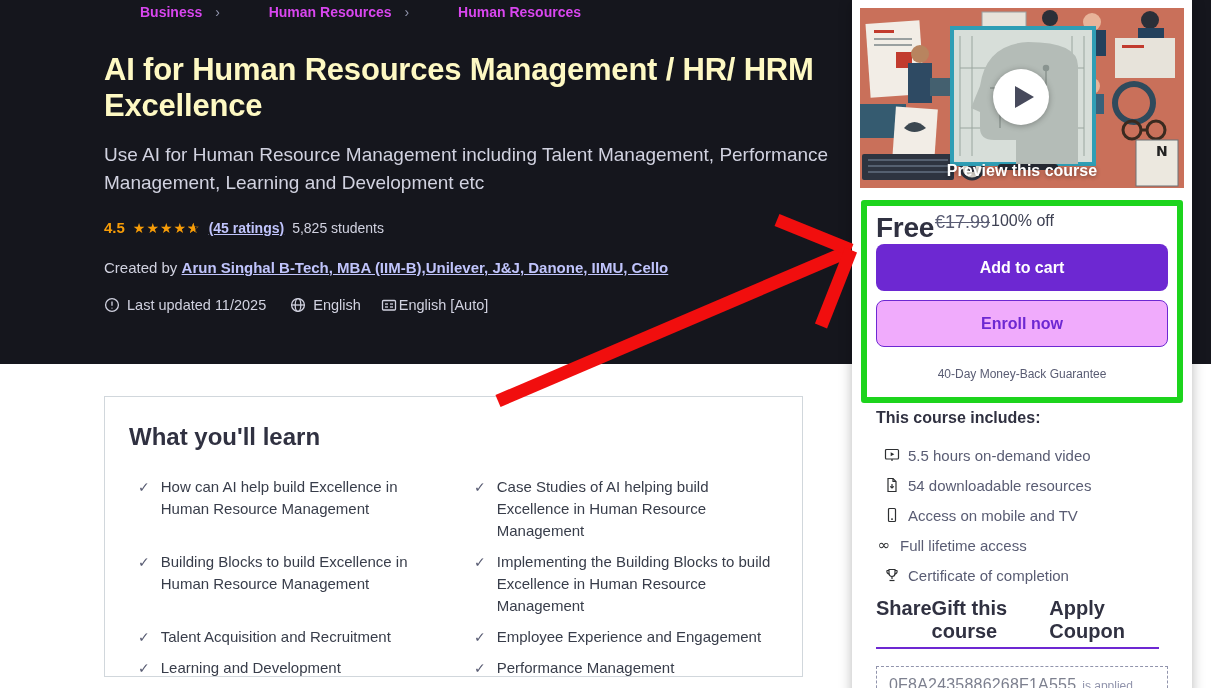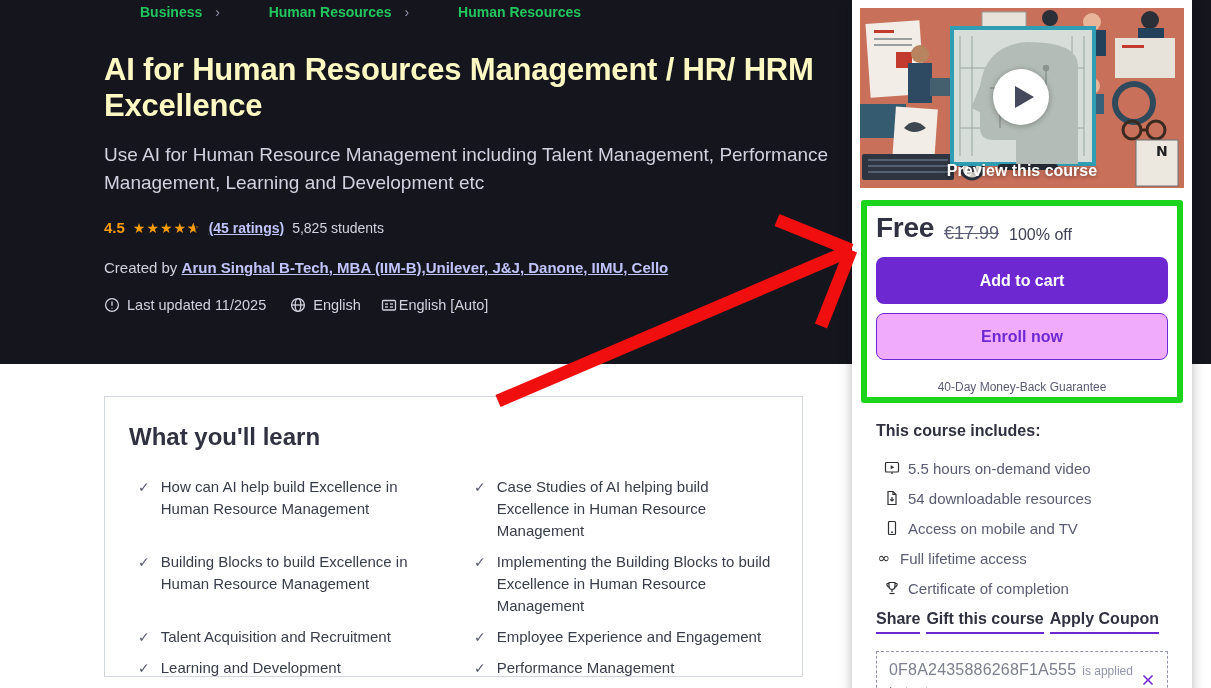--- a/index.html
+++ b/index.html
@@ -4,21 +4,21 @@
 <style>
   * { margin:0; padding:0; box-sizing:border-box; }
   html,body { width:1211px; height:688px; overflow:hidden; background:#fff;
     font-family:"Liberation Sans", sans-serif; }
   .stage { position:relative; width:1211px; height:688px; }
 
   
   .hero { position:absolute; left:0; top:0; width:1211px; height:364px; background:#15161d; }
   .hero-inner { position:absolute; left:104px; top:0; width:745px; }
   .breadcrumb { position:absolute; top:4px; left:0; font-size:14px; font-weight:700; color:#c0c4fc; }
-  .breadcrumb a { color:#22c55e; text-decoration:none; cursor:pointer;padding-left:36px; }
+  .breadcrumb a { color:#d946ef; text-decoration:none; cursor:pointer;padding-left:36px; }
   .breadcrumb .sep { color:#9194ac; font-weight:400; margin:0 9px; font-size:14px; }
   .course-title { position:absolute; top:52px; left:0; width:710px; font-size:31px; line-height:36px;
     font-weight:700; color:#fef9c3; letter-spacing:-0.2px; }
   .course-subtitle { position:absolute; top:141px; left:0; width:740px; font-size:19px;
     line-height:28px; color:#d1d2e0; }
   .rating-row { position:absolute; top:219px; left:0; display:flex; align-items:center; gap:8px;
     font-size:14px; color:#d1d2e0; }
   .rating-value { color:#f69c08; font-weight:700; font-size:15px; }
   .stars { color:#f69c08; font-size:14px; letter-spacing:1px; font-family:"DejaVu Sans", sans-serif; line-height:1; }
   .star-half { position:relative; display:inline-block; font-family:"DejaVu Sans", sans-serif; }
@@ -48,38 +48,38 @@
     box-shadow:0 2px 12px rgba(0,0,0,.28); z-index:5; }
   .thumb { position:absolute; left:8px; top:8px; width:324px; height:180px; overflow:hidden; cursor:pointer; }
   .thumb svg.illus { position:absolute; left:0; top:0; }
   .play-btn { position:absolute; left:133px; top:61px; width:56px; height:56px; border-radius:50%;
     background:#fff; box-shadow:0 1px 6px rgba(0,0,0,.3); }
   .play-tri { position:absolute; left:22px; top:17px; width:0; height:0;
     border-left:19px solid #474a5c; border-top:11px solid transparent; border-bottom:11px solid transparent; }
   .preview-label { position:absolute; left:0; right:0; bottom:8px; text-align:center; color:#fff;
     font-size:16px; font-weight:700; text-shadow:0 1px 4px rgba(0,0,0,.45); }
   .card-content { position:absolute; left:0; top:188px; width:340px; padding:24px 24px 0; }
-  .price-row { display:flex; align-items:flex-end; gap:10px; margin-bottom:13px; }
+  .price-row { display:flex; align-items:flex-start; gap:1px; }
   .price-current { font-size:28px; font-weight:700; color:#303141; letter-spacing:-0.3px; }
   .price-original { font-size:18px; color:#595c73; text-decoration:line-through; }
   .price-discount { font-size:16px; color:#3e4153; }
   .btn { display:flex; align-items:center; justify-content:center; width:292px; height:47px;
     border-radius:8px; font-size:16px; font-weight:700; cursor:pointer; }
   .btn-primary { background:#6d28d2; color:#fff; border:none; margin-bottom:9px; }
   .btn-outline { background:#f0abfc; color:#6d28d2; border:1px solid #6d28d2; }
   .guarantee { margin-top:20px; text-align:center; font-size:12px; color:#595c73; }
   .includes-title { margin-top:28px; font-size:16px; font-weight:700; color:#303141; }
   .includes-list { margin-top:13px; }
   .inc-row { display:flex; align-items:center; height:30px; }
   .inc-icon { display:inline-flex; width:16px; margin:0 8px; color:#2d2f31; }
   .inc-infinity { font-family:"DejaVu Sans", sans-serif; font-size:15px; line-height:16px;
     width:16px; text-align:center; color:#2d2f31; }
   .inc-label { font-size:15px; color:#595c73; }
   .share-row { margin-top:7px; display:flex; gap:0; justify-content:space-between; width:283px; }
-  .share-link { font-size:16px; font-weight:700; color:#303141; text-decoration:none;
+  .share-link { font-size:20px; font-weight:700; color:#303141; text-decoration:none;
     border-bottom:2px solid #6d28d2; padding-bottom:4px; cursor:pointer; }
   .coupon-box { position:relative; margin-top:17px; width:292px; height:56px;
     border:1px dashed #9194ac; padding:9px 12px; }
   .coupon-line1 { display:flex; align-items:baseline; gap:6px; }
   .coupon-code { font-size:16px; color:#7d808f; letter-spacing:0.2px; }
   .coupon-status { font-size:12px; color:#9194ac; }
   .coupon-type { margin-top:6px; font-size:12px; color:#6a6f73; }
   .coupon-close { position:absolute; right:10px; top:19px; width:18px; height:18px; cursor:pointer;
     display:flex; align-items:center; justify-content:center; color:#6d28d2; }
 

